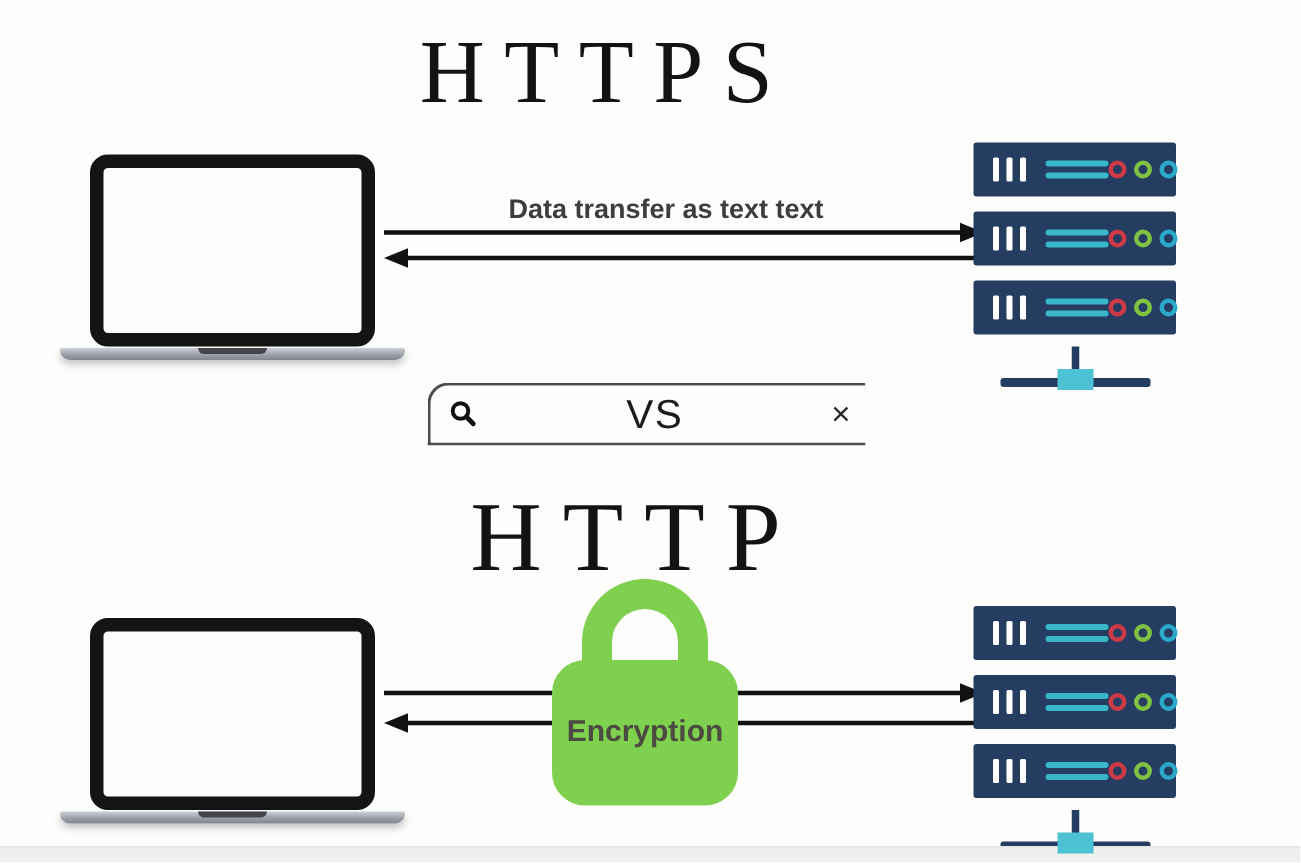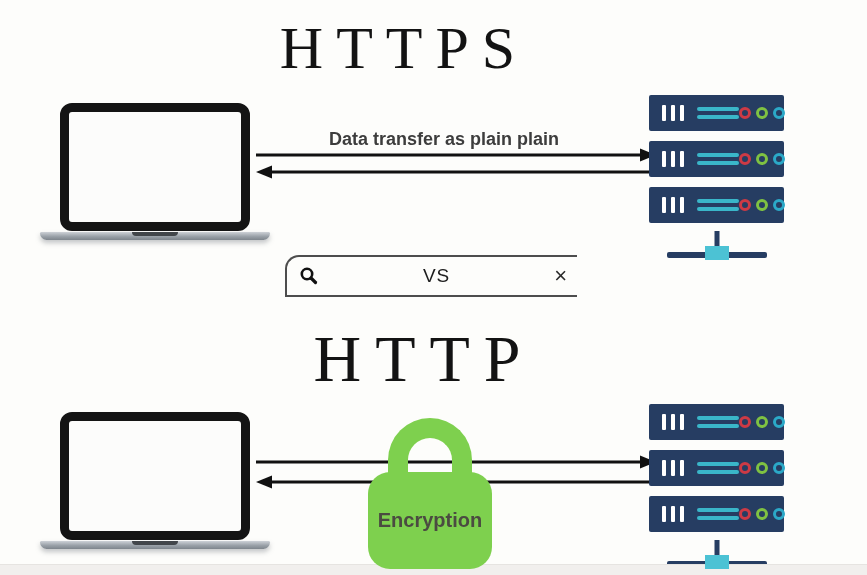--- a/index.html
+++ b/index.html
@@ -85,25 +85,25 @@
     color:var(--label_gray,#3d3d3d);
   }
 
   
   .search-bar {
     position:absolute; left:285px; top:255px; width:292px; height:42px;
     box-sizing:border-box; border:2px solid #4d4d4d; border-right:none;
     border-top-left-radius:14px; display:flex; align-items:center;
   }
   .search-icon { margin-left:12px; flex:none; }
-  .search-value { flex:1; text-align:center; font-size:19px; color:#1c1c1c; letter-spacing:1px; }
+  .search-value { flex:1; text-align:center; font-size:27px; color:#1c1c1c; letter-spacing:1px; }
   .close-glyph { margin-right:10px; font-size:22px; color:#2a2a2a; line-height:1; }
 
   
-  .lock { position:absolute; left:368px; top:418px; width:124px; z-index:5;text-align:right; }
+  .lock { position:absolute; left:368px; top:386px; width:124px; z-index:5;text-align:right; }
   .lock-shackle {
     width:84px; height:60px; margin:0 auto; box-sizing:border-box;
     border:20px solid var(--lock_green,#7ed04e); border-bottom:none;
     border-radius:44px 44px 0 0;
   }
   .lock-body {
     width:124px; height:97px; margin-top:-6px; border-radius:22px;
     background:var(--lock_green,#7ed04e);
     display:flex; align-items:center; justify-content:center;
     font-size:20px; font-weight:bold; color:var(--lock_label_color,#4b4b41);
@@ -120,21 +120,21 @@
 
 <div class="stage">
 
   <div class="big-title http-title">HTTPS</div>
 
   <div class="laptop laptop-top">
     <div class="laptop-screen"></div>
     <div class="laptop-base"></div>
   </div>
 
-  <div class="arrow-label">Data transfer as plain plain</div>
+  <div class="arrow-label">Data transfer as text text</div>
   <svg class="arrows arrows-top" width="400" height="40" viewBox="0 0 400 40">
     <line x1="0" y1="11" x2="385" y2="11"></line>
     <polygon points="384,4.5 400,11 384,17.5"></polygon>
     <line x1="15" y1="28" x2="400" y2="28"></line>
     <polygon points="16,21.5 0,28 16,34.5"></polygon>
   </svg>
 
   <div class="server-stack stack-top">
     <div class="server-unit">
       <span class="slots">

